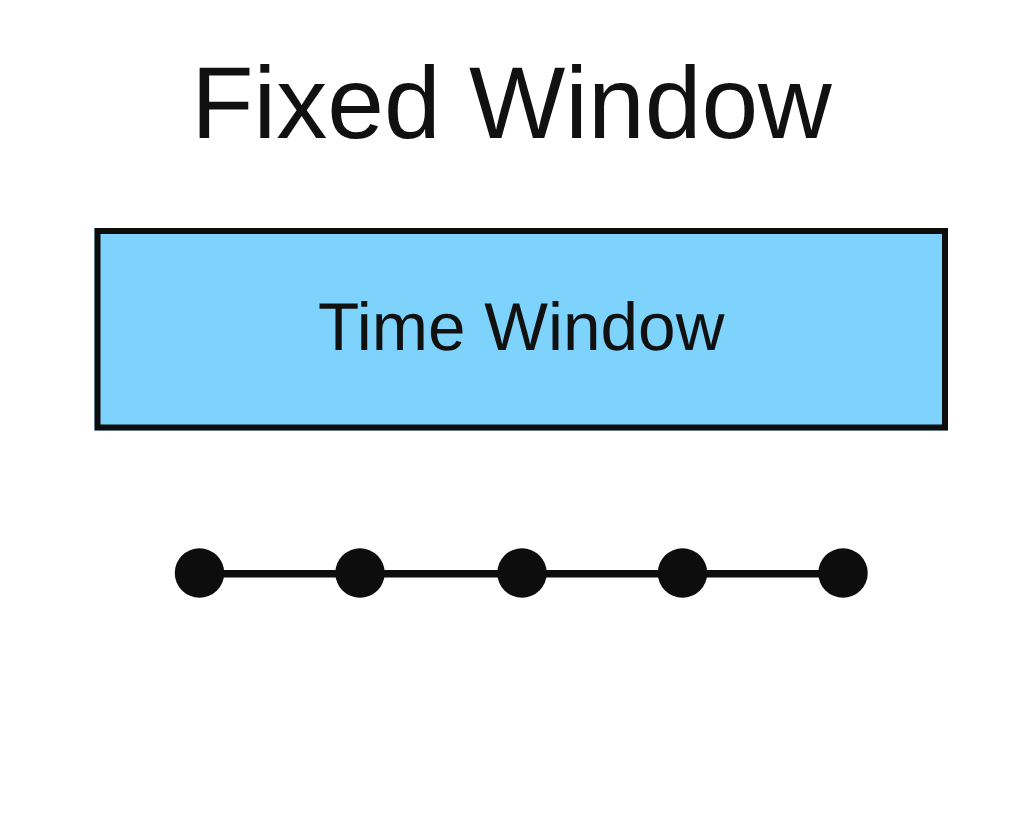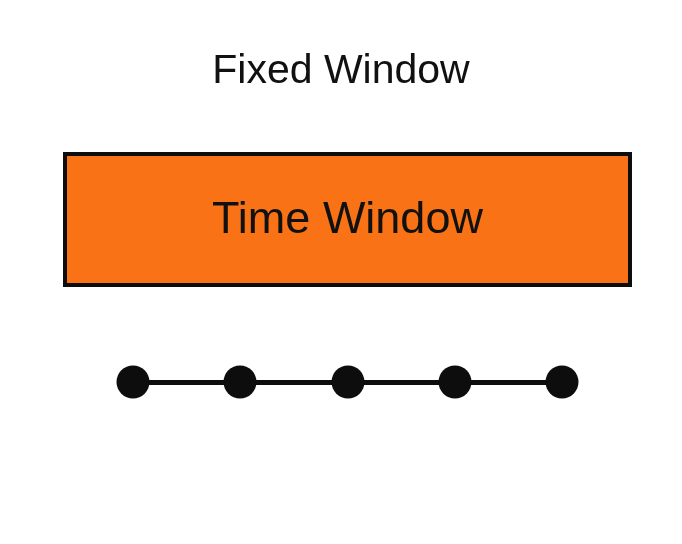--- a/index.html
+++ b/index.html
@@ -22,21 +22,21 @@
     height: 544px;
   }
 
   
   #diagram-title {
     position: absolute;
     left: 0;
     top: 38px;
     width: 682px;
     text-align: center;
-    font-size: 41px;
+    font-size: 68px;
     line-height: 62px;
     font-weight: 400;
     color: #111111;
     letter-spacing: 0px;
     white-space: nowrap;
   }
 
   
   #time-window-box {
     position: absolute;
@@ -82,21 +82,21 @@
     transform: translate(-50%, -50%);
   }
 </style>
 </head>
 <body style="background: rgb(255, 255, 255);">
 
 <div id="diagram-canvas">
 
   <div id="diagram-title">Fixed Window</div>
 
-  <div id="time-window-box" style="left: 63px; top: 152px; width: 569px; height: 135px; background: #f97316; border-color: rgb(13, 13, 13); border-width: 4px;">
+  <div id="time-window-box" style="left: 63px; top: 152px; width: 569px; height: 135px; background: #7dd3fc; border-color: rgb(13, 13, 13); border-width: 4px;">
     <span id="time-window-label">Time Window</span>
   </div>
 
   <div id="event-timeline">
       <div class="timeline-line" style="left: 133px; width: 429px; top: 27.5px; height: 5px; background: rgb(13, 13, 13);"></div>
       <div class="timeline-dot" style="left: 133px; top: 30px; width: 33px; height: 33px; background: rgb(13, 13, 13);"></div>
       <div class="timeline-dot" style="left: 240px; top: 30px; width: 33px; height: 33px; background: rgb(13, 13, 13);"></div>
       <div class="timeline-dot" style="left: 348px; top: 30px; width: 33px; height: 33px; background: rgb(13, 13, 13);"></div>
       <div class="timeline-dot" style="left: 455px; top: 30px; width: 33px; height: 33px; background: rgb(13, 13, 13);"></div>
       <div class="timeline-dot" style="left: 562px; top: 30px; width: 33px; height: 33px; background: rgb(13, 13, 13);"></div>

